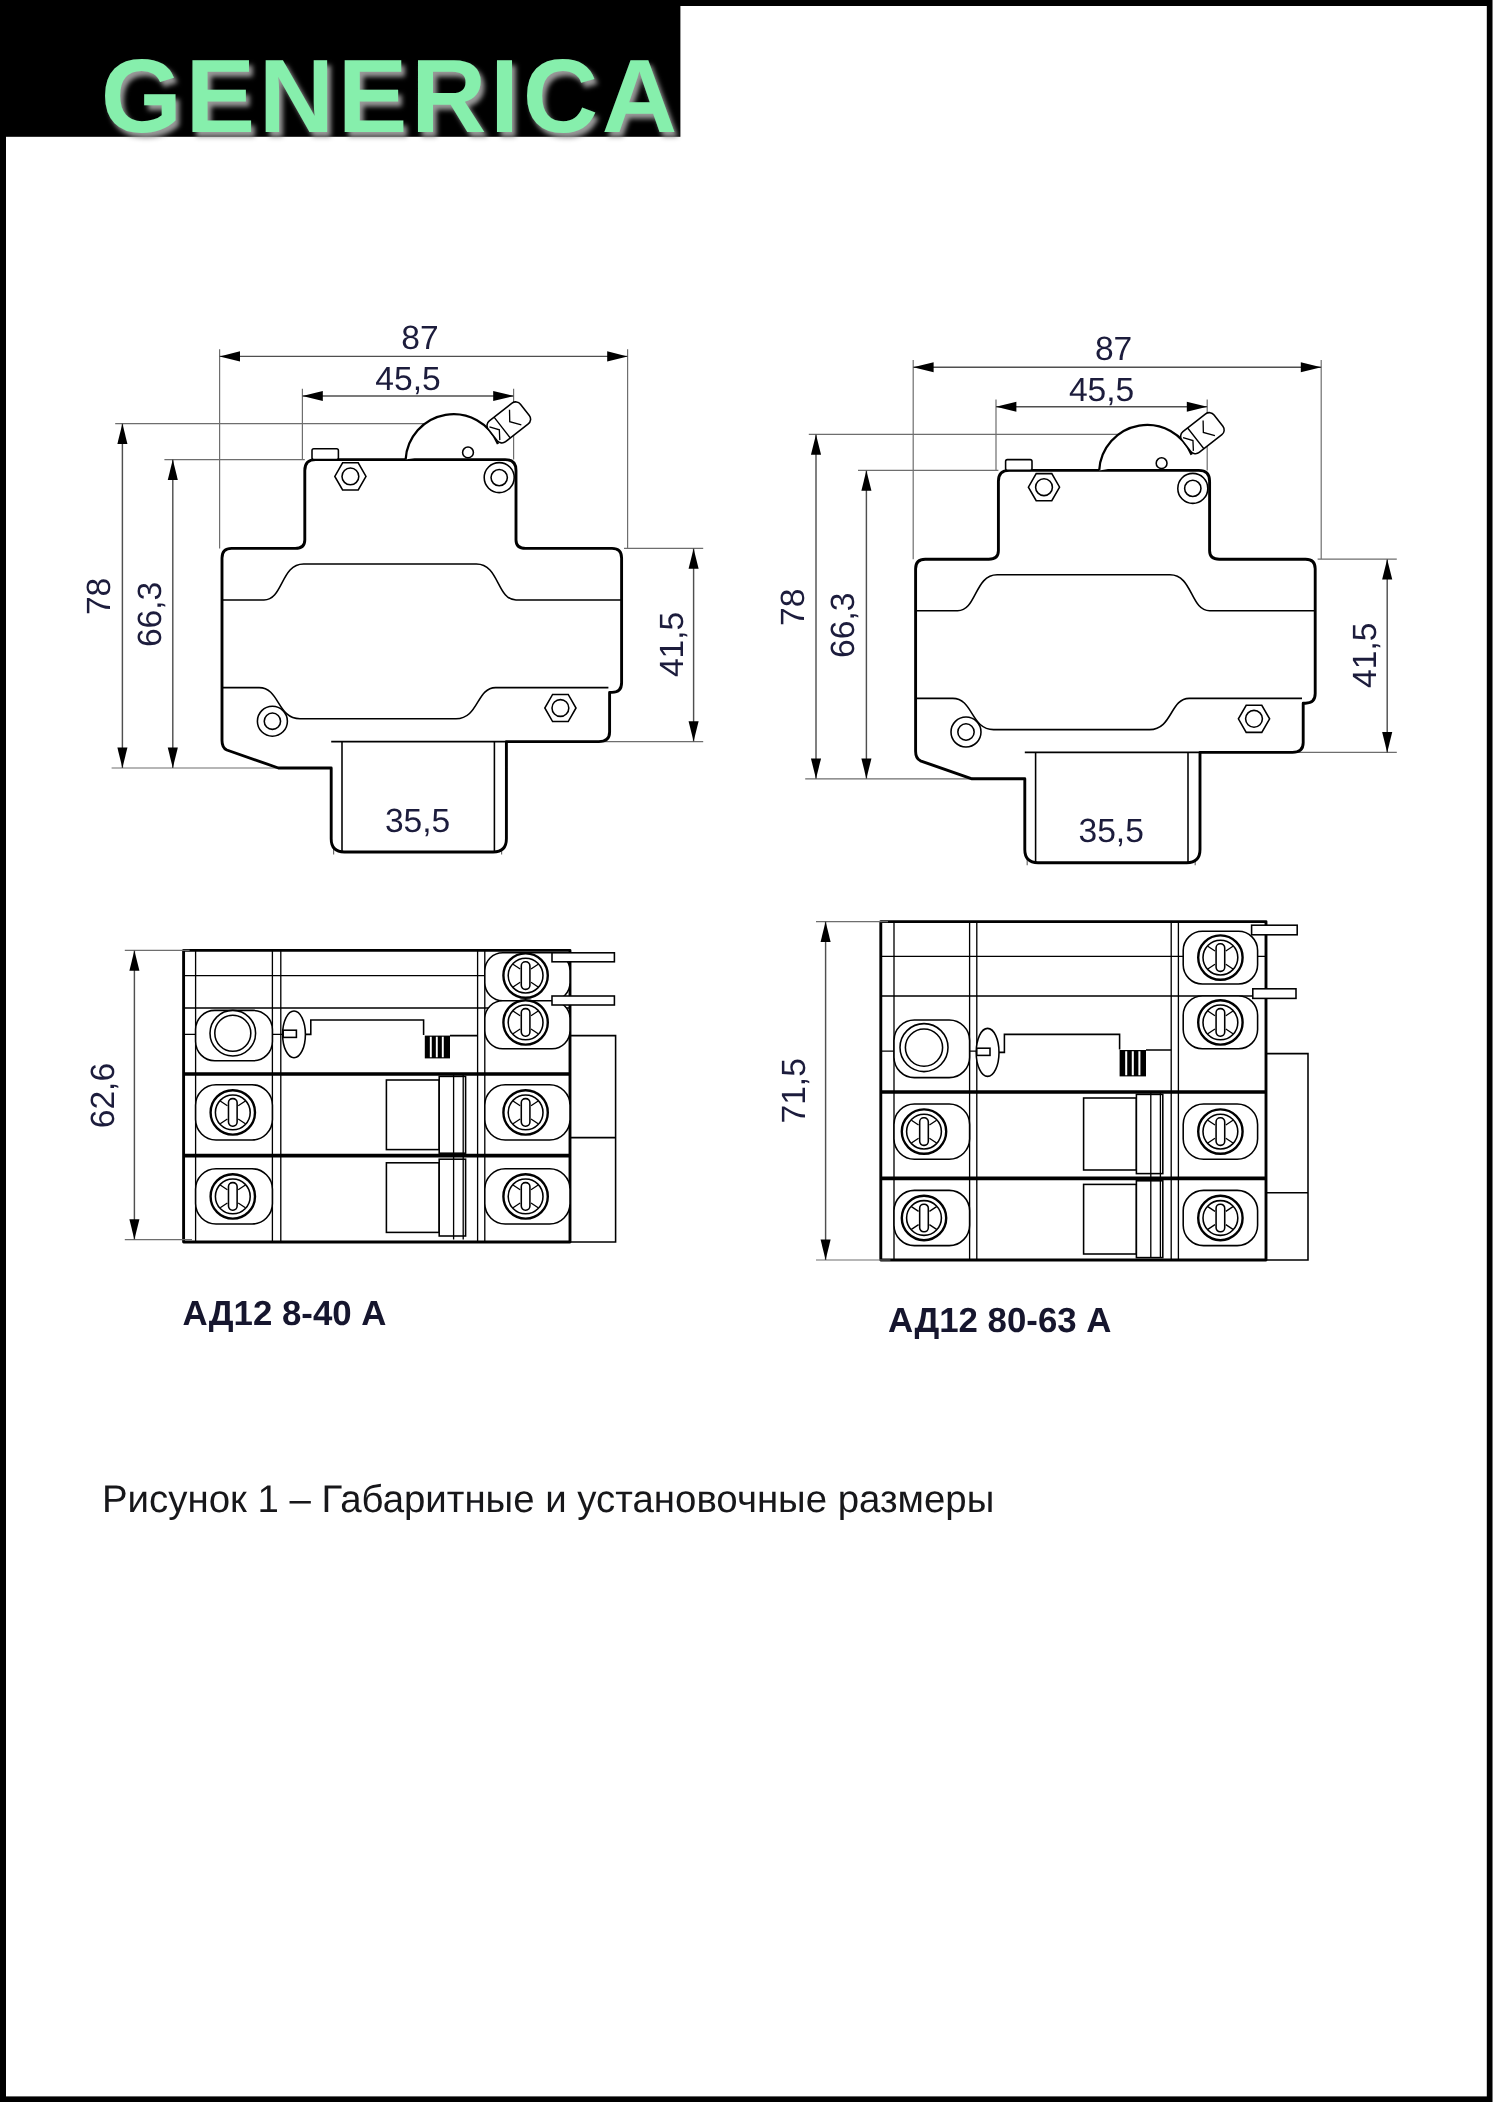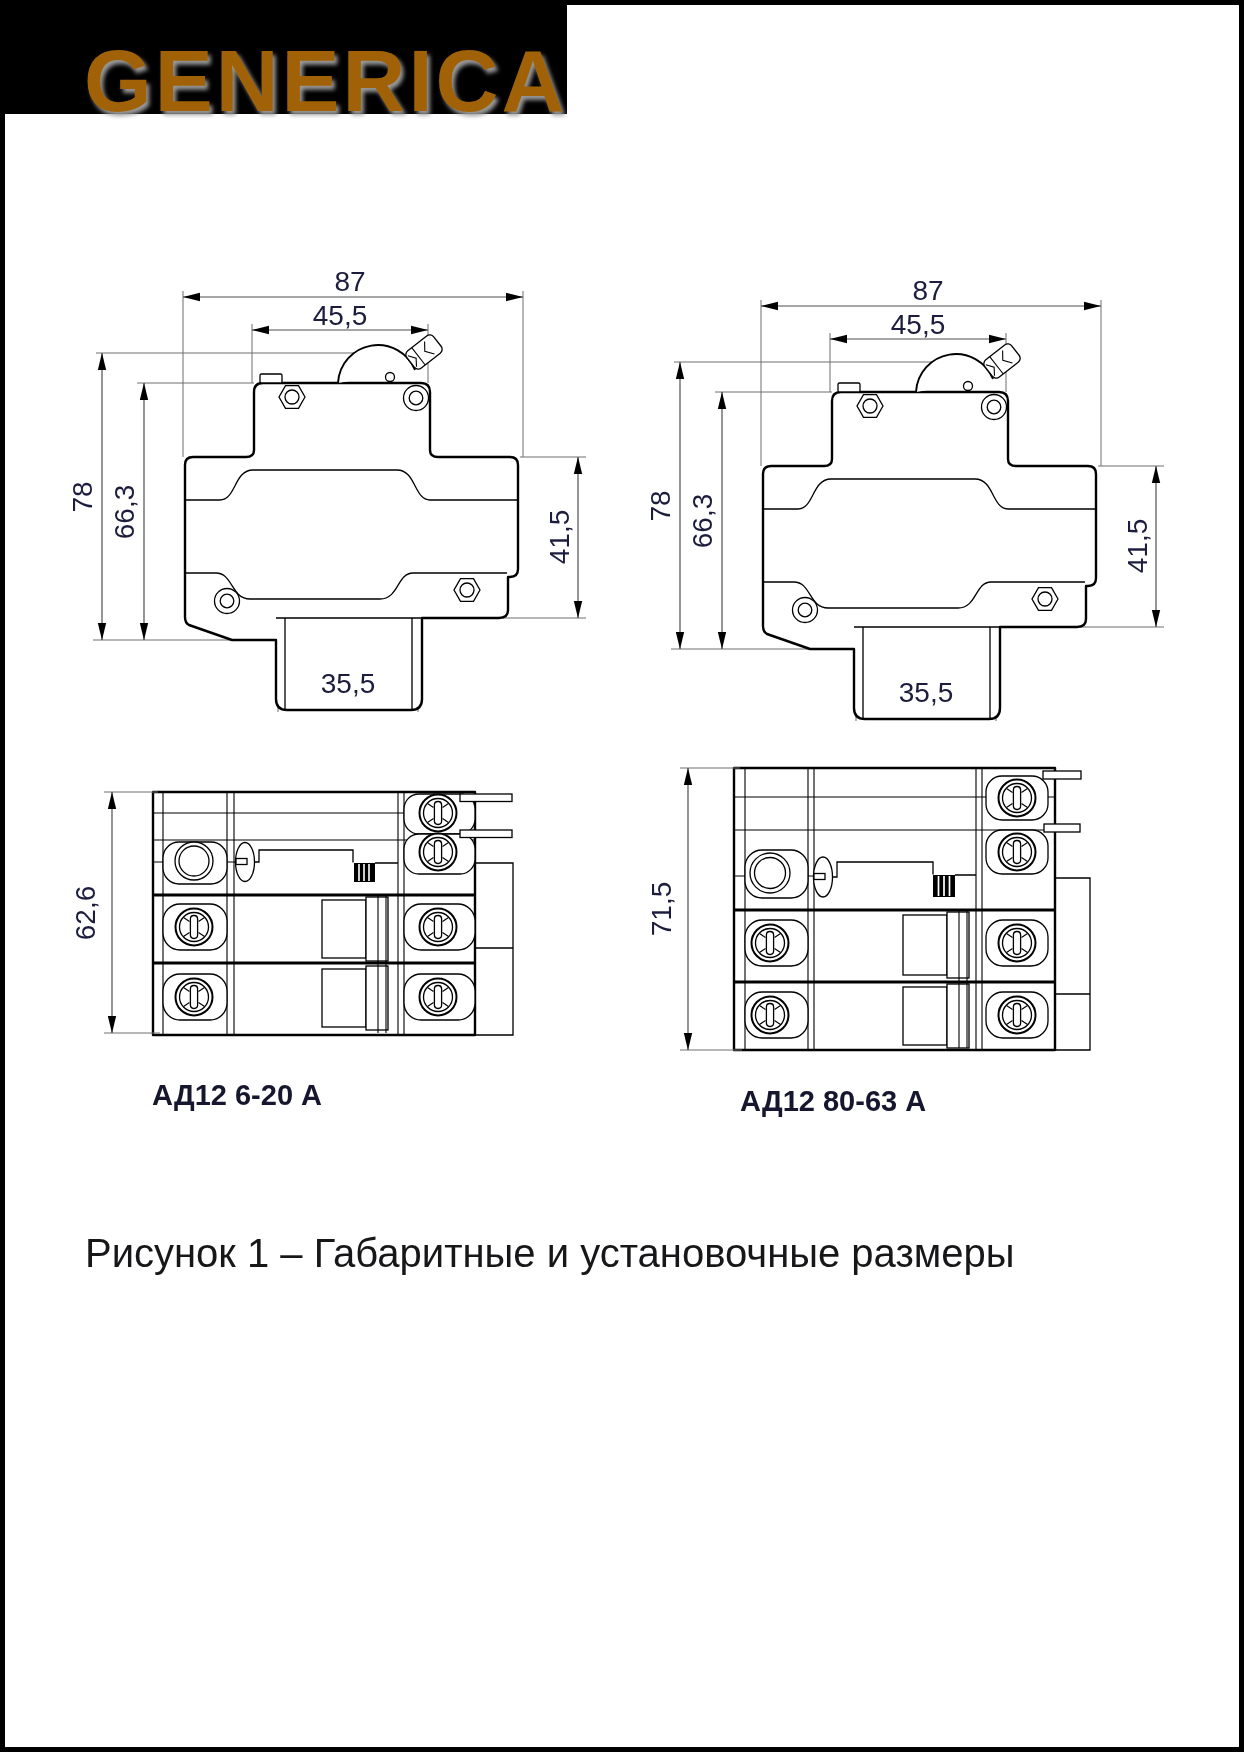--- a/index.html
+++ b/index.html
@@ -1,26 +1,26 @@
 <!DOCTYPE html>
 <html><head>
 <meta charset="utf-8">
 <style>
   html,body{margin:0;padding:0;background:#e8e8e8;}
   .page{position:relative;width:1244px;height:1752px;background:#ffffff;overflow:hidden;
         font-family:"Liberation Sans",sans-serif;}
   .canvas{position:absolute;left:0;top:0;z-index:1;}
   .brandbox{position:absolute;left:0;top:0;width:567px;height:114px;background:#000;z-index:2;}
   .brandtext{position:absolute;left:84px;top:37px;font-size:87px;line-height:87px;font-weight:bold;
-             letter-spacing:3px;color:#a16207;white-space:nowrap;
+             letter-spacing:3px;color:#86efac;white-space:nowrap;
              text-shadow:3px 4px 4px #9a9a9a;}
   .prodlabel{position:absolute;z-index:3;font-weight:bold;font-size:29px;color:#16162e;white-space:nowrap;}
   .lab-left{left:152px;top:1079px;}
   .lab-right{left:740px;top:1085px;}
-  .caption{position:absolute;z-index:3;left:85px;top:1231px;font-size:40px;color:#17171a;white-space:nowrap;}
+  .caption{position:absolute;z-index:3;left:85px;top:1231px;font-size:32px;color:#17171a;white-space:nowrap;}
   svg text.dim{font-family:"Liberation Sans",sans-serif;font-size:28px;fill:#1c1c3c;}
   svg .outline{stroke:#000;stroke-width:2.4;fill:#fff;stroke-linejoin:round;}
   svg .thin{stroke:#000;stroke-width:1.3;fill:none;}
   svg .thin2{stroke:#000;stroke-width:1.1;fill:none;}
   svg .thinw{stroke:#000;stroke-width:1.3;fill:#fff;}
   svg .thick{stroke:#000;stroke-width:3;fill:none;}
   svg .ext{stroke:#6e6e6e;stroke-width:1;fill:none;}
   svg .dml{stroke:#4f4f4f;stroke-width:1.2;fill:none;}
 </style>
 </head>
@@ -202,17 +202,17 @@
 
     <path class="ext" d="M680,768 H740 M680,1050 H742"></path>
     <path class="dml" marker-start="url(#arr)" marker-end="url(#arr)" d="M688,768 V1050"></path>
     <text class="dim" text-anchor="middle" transform="translate(671,909) rotate(-90)">71,5</text>
   </svg>
 
   <div class="brandbox">
     <span class="brandtext">GENERICA</span>
   </div>
 
-  <div class="prodlabel lab-left">АД12 6-20 А</div>
+  <div class="prodlabel lab-left">АД12 8-40 А</div>
   <div class="prodlabel lab-right">АД12 80-63 А</div>
   <div class="caption">Рисунок 1 – Габаритные и установочные размеры</div>
 
 </div>
 
 </body></html>

